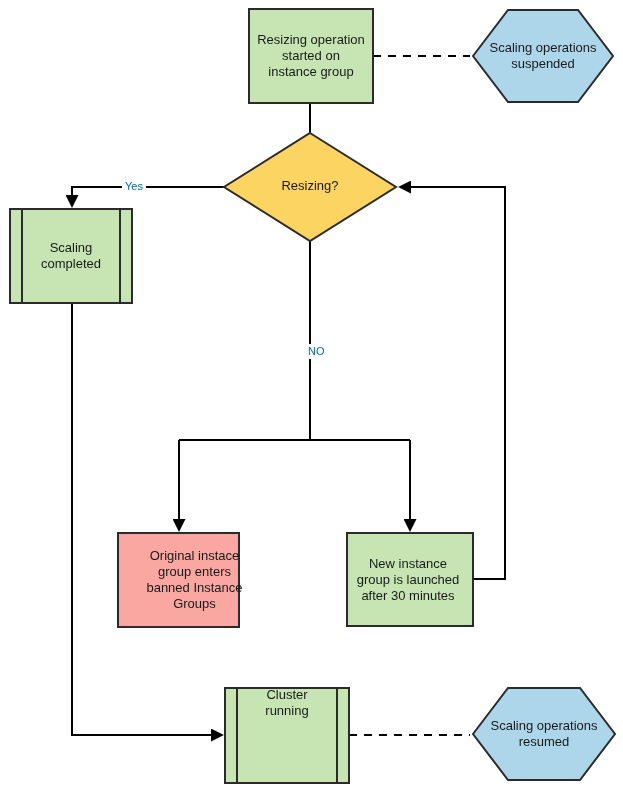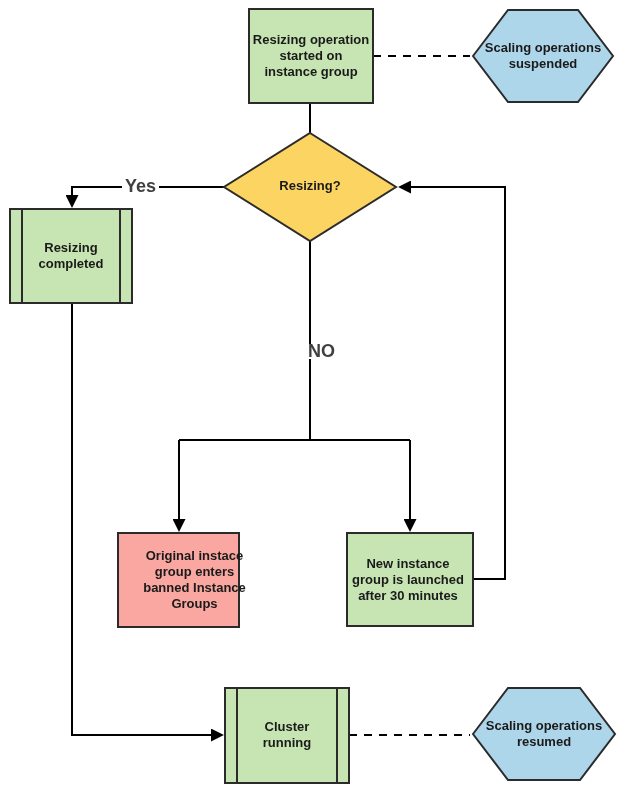--- a/index.html
+++ b/index.html
@@ -3,44 +3,43 @@
 <meta charset="utf-8">
 <style>
   html, body { margin: 0; padding: 0; background: #ffffff; }
   .canvas {
     position: relative;
     width: 623px;
     height: 792px;
     background: #ffffff;
     font-family: "Liberation Sans", sans-serif;
     overflow: hidden;
-    font-weight: bold;
   }
   .canvas > svg { position: absolute; left: 0; top: 0; }
   .shape { stroke: #2b2b2b; stroke-width: 2; }
   .inner-line { stroke: #2b2b2b; stroke-width: 2; }
   .edge { stroke: #000000; stroke-width: 2; fill: none; }
   .edge.dashed { stroke-dasharray: 8 7; }
   .node-label {
     position: absolute;
     display: flex;
     align-items: center;
     justify-content: center;
     text-align: center;
     white-space: pre-line;
     font-size: 13px;
     line-height: 16px;
     color: #1a1a1a;
   }
   .edge-label {
     position: absolute;
     background: #ffffff;
-    font-size: 18px;
+    font-size: 11px;
     line-height: 15px;
-    color: #404040;
+    color: #0369a1;
     padding: 0 3px;
   }
 </style>
 </head>
 <body>
 
 <div class="canvas">
 
   <svg width="623" height="792" viewBox="0 0 623 792">
     <defs>
@@ -83,33 +82,33 @@
 
   <div class="node-label" style="left:251px; top:11px; width:120px; height:90px;">Resizing operation
 started on
 instance group</div>
 
   <div class="node-label" style="left:478px; top:12px; width:130px; height:88px;">Scaling operations
 suspended</div>
 
   <div class="node-label" style="left:240px; top:141px; width:140px; height:90px;">Resizing?</div>
 
-  <div class="node-label" style="left:24px; top:211px; width:94px; height:90px;">Resizing
+  <div class="node-label" style="left:24px; top:211px; width:94px; height:90px;">Scaling
 completed</div>
 
   <div class="node-label" style="left:136px; top:535px; width:117px; height:90px;">Original instace
 group enters
 banned Instance
 Groups</div>
 
   <div class="node-label" style="left:349px; top:535px; width:118px; height:89px;">New instance
 group is launched
 after 30 minutes</div>
 
-  <div class="node-label" style="left:241px; top:682px; width:92px; height:106px;">Cluster
+  <div class="node-label" style="left:241px; top:650px; width:92px; height:106px;">Cluster
 running</div>
 
   <div class="node-label" style="left:478px; top:690px; width:132px; height:88px;">Scaling operations
 resumed</div>
 
   <div class="edge-label" style="left:122px; top:179px;">Yes</div>
 
   <div class="edge-label" style="left:305px; top:344px;">NO</div>
 
 </div>

